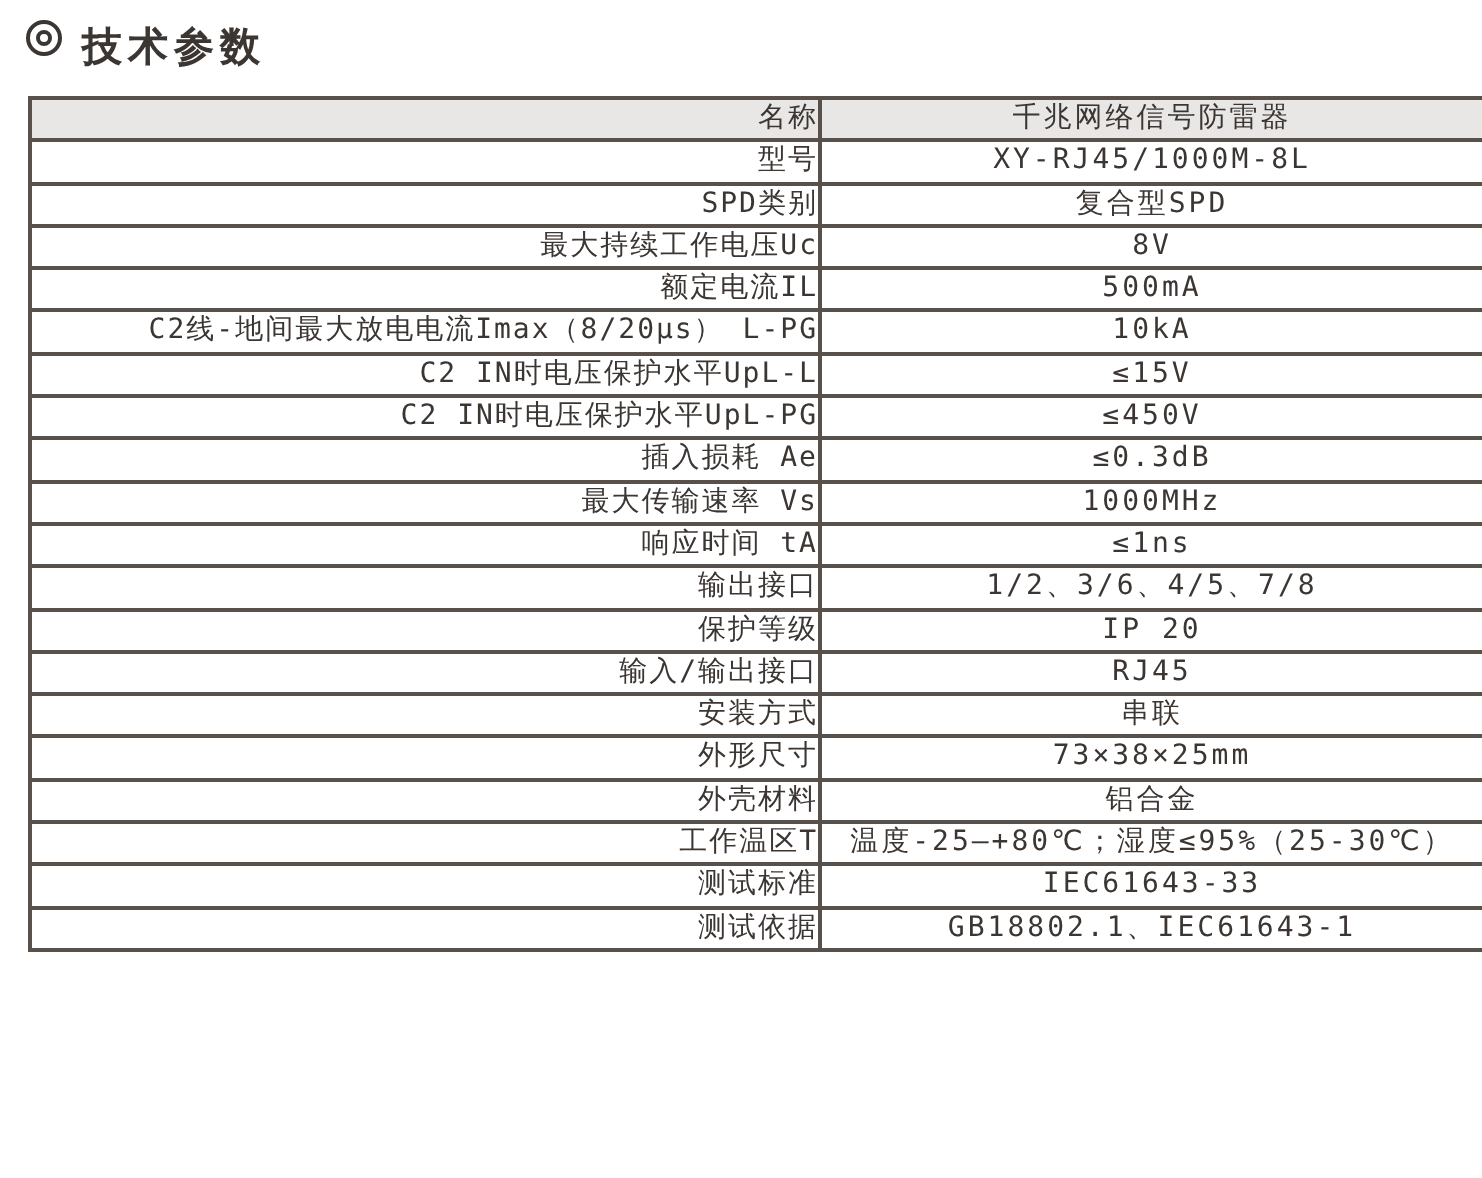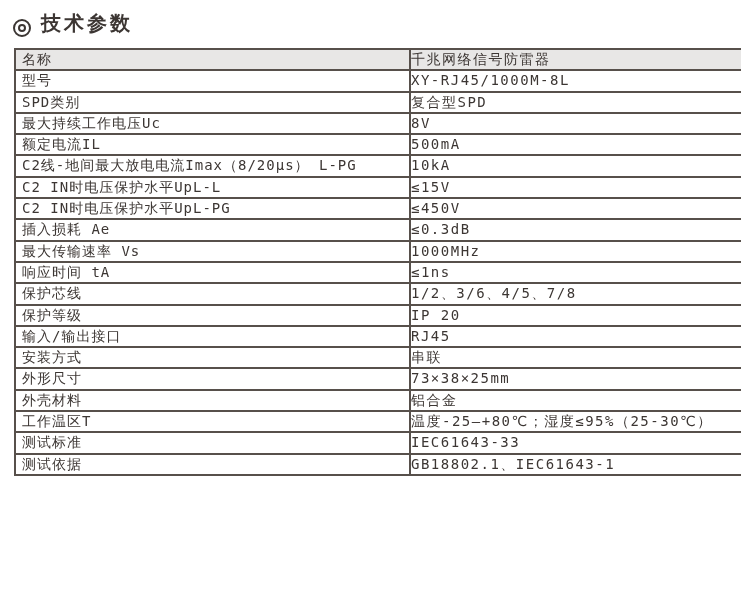--- a/index.html
+++ b/index.html
@@ -11,21 +11,21 @@
   .page{
     position:relative;
     width:741px;height:589px;
     background:#ffffff;
     font-family:"DejaVu Sans","Liberation Sans",sans-serif;
     color:var(--text);
     overflow:hidden;
   }
   .title{
     position:absolute;left:13px;top:10px;
-    display:flex;align-items:flex-end;gap:10px;
+    display:flex;align-items:flex-start;gap:10px;
     font-size:20px;font-weight:600;letter-spacing:3px;
     color:var(--text);
   }
   .bullseye{
     display:inline-flex;align-items:center;justify-content:center;
     width:18px;height:18px;border:2px solid var(--text);border-radius:50%;
     box-sizing:border-box;
   }
   .bullseye .inner{
     width:8px;height:8px;border:2px solid var(--text);border-radius:50%;
@@ -41,22 +41,22 @@
     color:var(--text);
   }
   table.spec th,table.spec td{
     border:2px solid var(--border);
     height:19.3px;
     padding:0;
     line-height:1.1;
     overflow:hidden;
     white-space:nowrap;
   }
-  table.spec .c1{width:387px;text-align:left;padding-left:6px;letter-spacing:1px;}
-  table.spec .c2{width:330px;text-align:left;letter-spacing:1.5px;margin-left:43px;}
+  table.spec .c1{width:387px;text-align:right;padding-left:6px;letter-spacing:1px;}
+  table.spec .c2{width:330px;text-align:center;letter-spacing:1.5px;margin-left:43px;}
   table.spec thead th{
     background:var(--header-bg);
     font-weight:normal;
   }
 </style>
 </head>
 <body>
 
 <div class="page">
 
@@ -109,21 +109,21 @@
         </tr>
         <tr>
           <td class="c1">最大传输速率 Vs</td>
           <td class="c2">1000MHz</td>
         </tr>
         <tr>
           <td class="c1">响应时间 tA</td>
           <td class="c2">≤1ns</td>
         </tr>
         <tr>
-          <td class="c1">保护芯线</td>
+          <td class="c1">输出接口</td>
           <td class="c2">1/2、3/6、4/5、7/8</td>
         </tr>
         <tr>
           <td class="c1">保护等级</td>
           <td class="c2">IP 20</td>
         </tr>
         <tr>
           <td class="c1">输入/输出接口</td>
           <td class="c2">RJ45</td>
         </tr>

